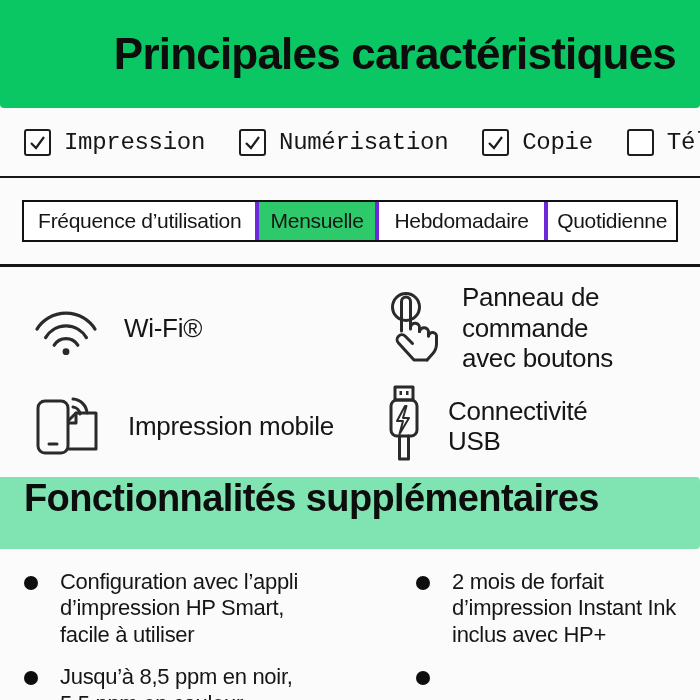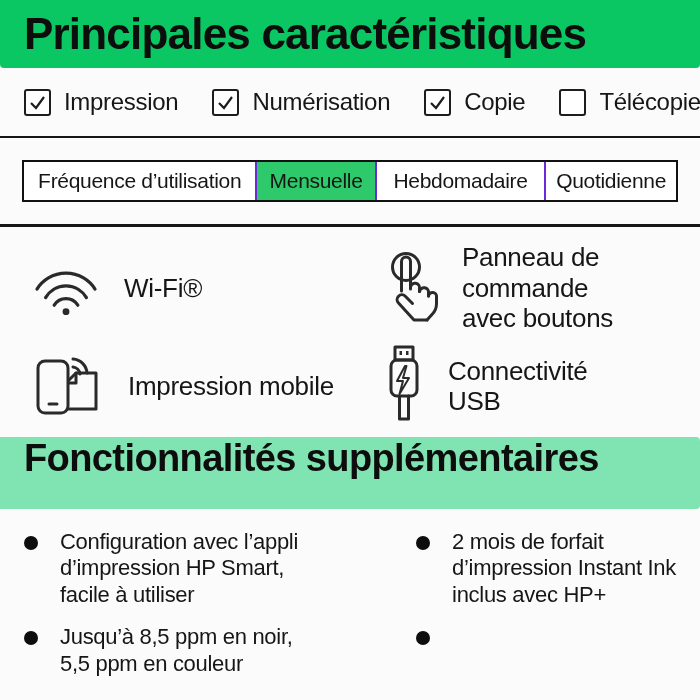--- a/index.html
+++ b/index.html
@@ -14,52 +14,52 @@
   body{
     background:var(--bg);
     font-family:"Liberation Sans","DejaVu Sans",sans-serif;
     color:var(--ink);
     overflow:hidden;
   }
   .page{width:700px;height:700px;display:flex;flex-direction:column;}
 
   
   .banner{
-    height:68px;background:var(--banner_green);
+    height:108px;background:var(--banner_green);
     display:flex;align-items:center;padding:0 24px;
-    border-radius:0 0 4px 4px;flex:none;
+    border-radius:0 0 4px 4px;flex:none;justify-content:flex-end;
   }
   .banner h1{
     font-size:44px;font-weight:600;letter-spacing:-0.8px;color:#0d0d0d;
   }
 
   
   .caps{
     height:70px;flex:none;display:flex;align-items:center;
-    padding:0 24px;gap:34px;border-bottom:2px solid var(--ink);
+    padding:0 24px;gap:34px;border-bottom:2px solid var(--ink);font-family:Liberation Mono, monospace;
   }
   .cap{display:flex;align-items:center;gap:13px;}
   .checkbox{
     width:27px;height:27px;border:2.5px solid #1d1d1d;border-radius:3px;
     display:flex;align-items:center;justify-content:center;background:#fff;flex:none;
   }
   .checkbox svg{display:none;}
   .cap.checked .checkbox svg{display:block;}
   .cap-label{font-size:24px;letter-spacing:-0.3px;}
 
   
   .freq-wrap{padding:22px;flex:none;border-bottom:3px solid var(--ink);}
   .freq-table{
     display:flex;height:42px;border:2px solid #111;background:#fff;
   }
   .freq-cell{
     display:flex;align-items:center;justify-content:center;
     font-size:21px;letter-spacing:-0.3px;white-space:nowrap;
   }
-  .freq-cell + .freq-cell{border-left:2px solid #6d28d9;}
+  .freq-cell + .freq-cell{border-left:4px solid #6d28d9;}
   .fc-label{flex:0 0 35.5%;}
   .fc-opt1{flex:0 0 18.3%;}
   .fc-opt2{flex:0 0 26%;}
   .fc-opt3{flex:1;}
   .freq-cell.selected{background:var(--option_green);}
 
   
   .features{
     flex:none;display:grid;grid-template-columns:1fr 1fr;
     padding:10px 0 0;

